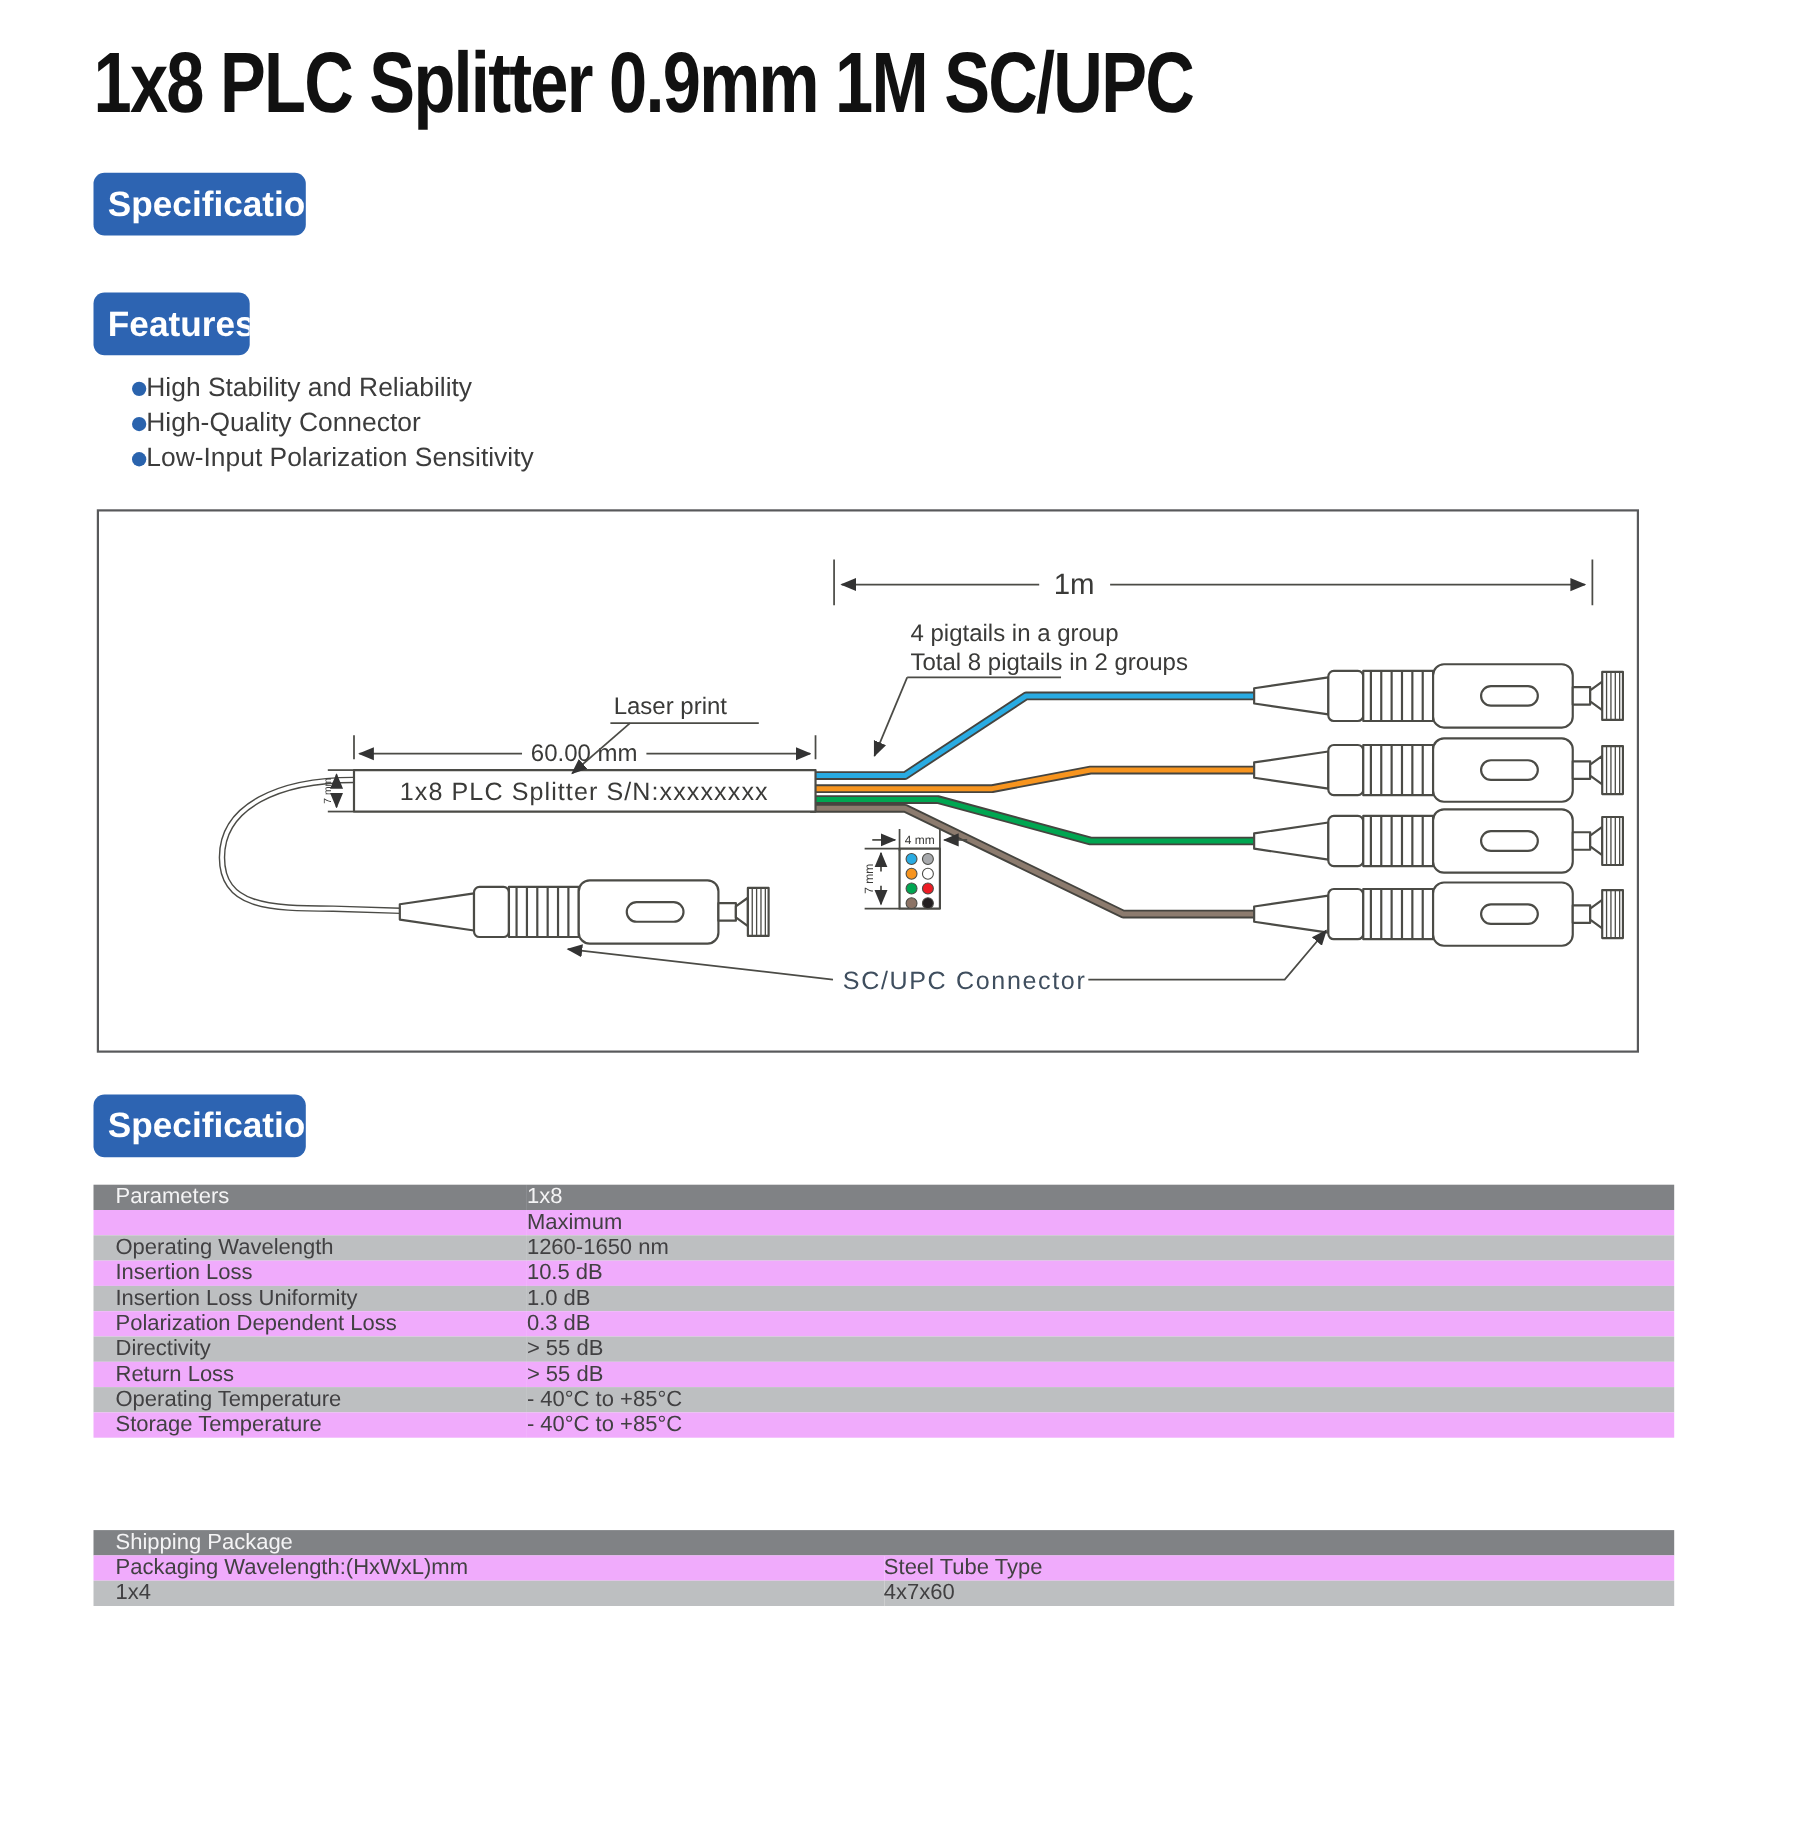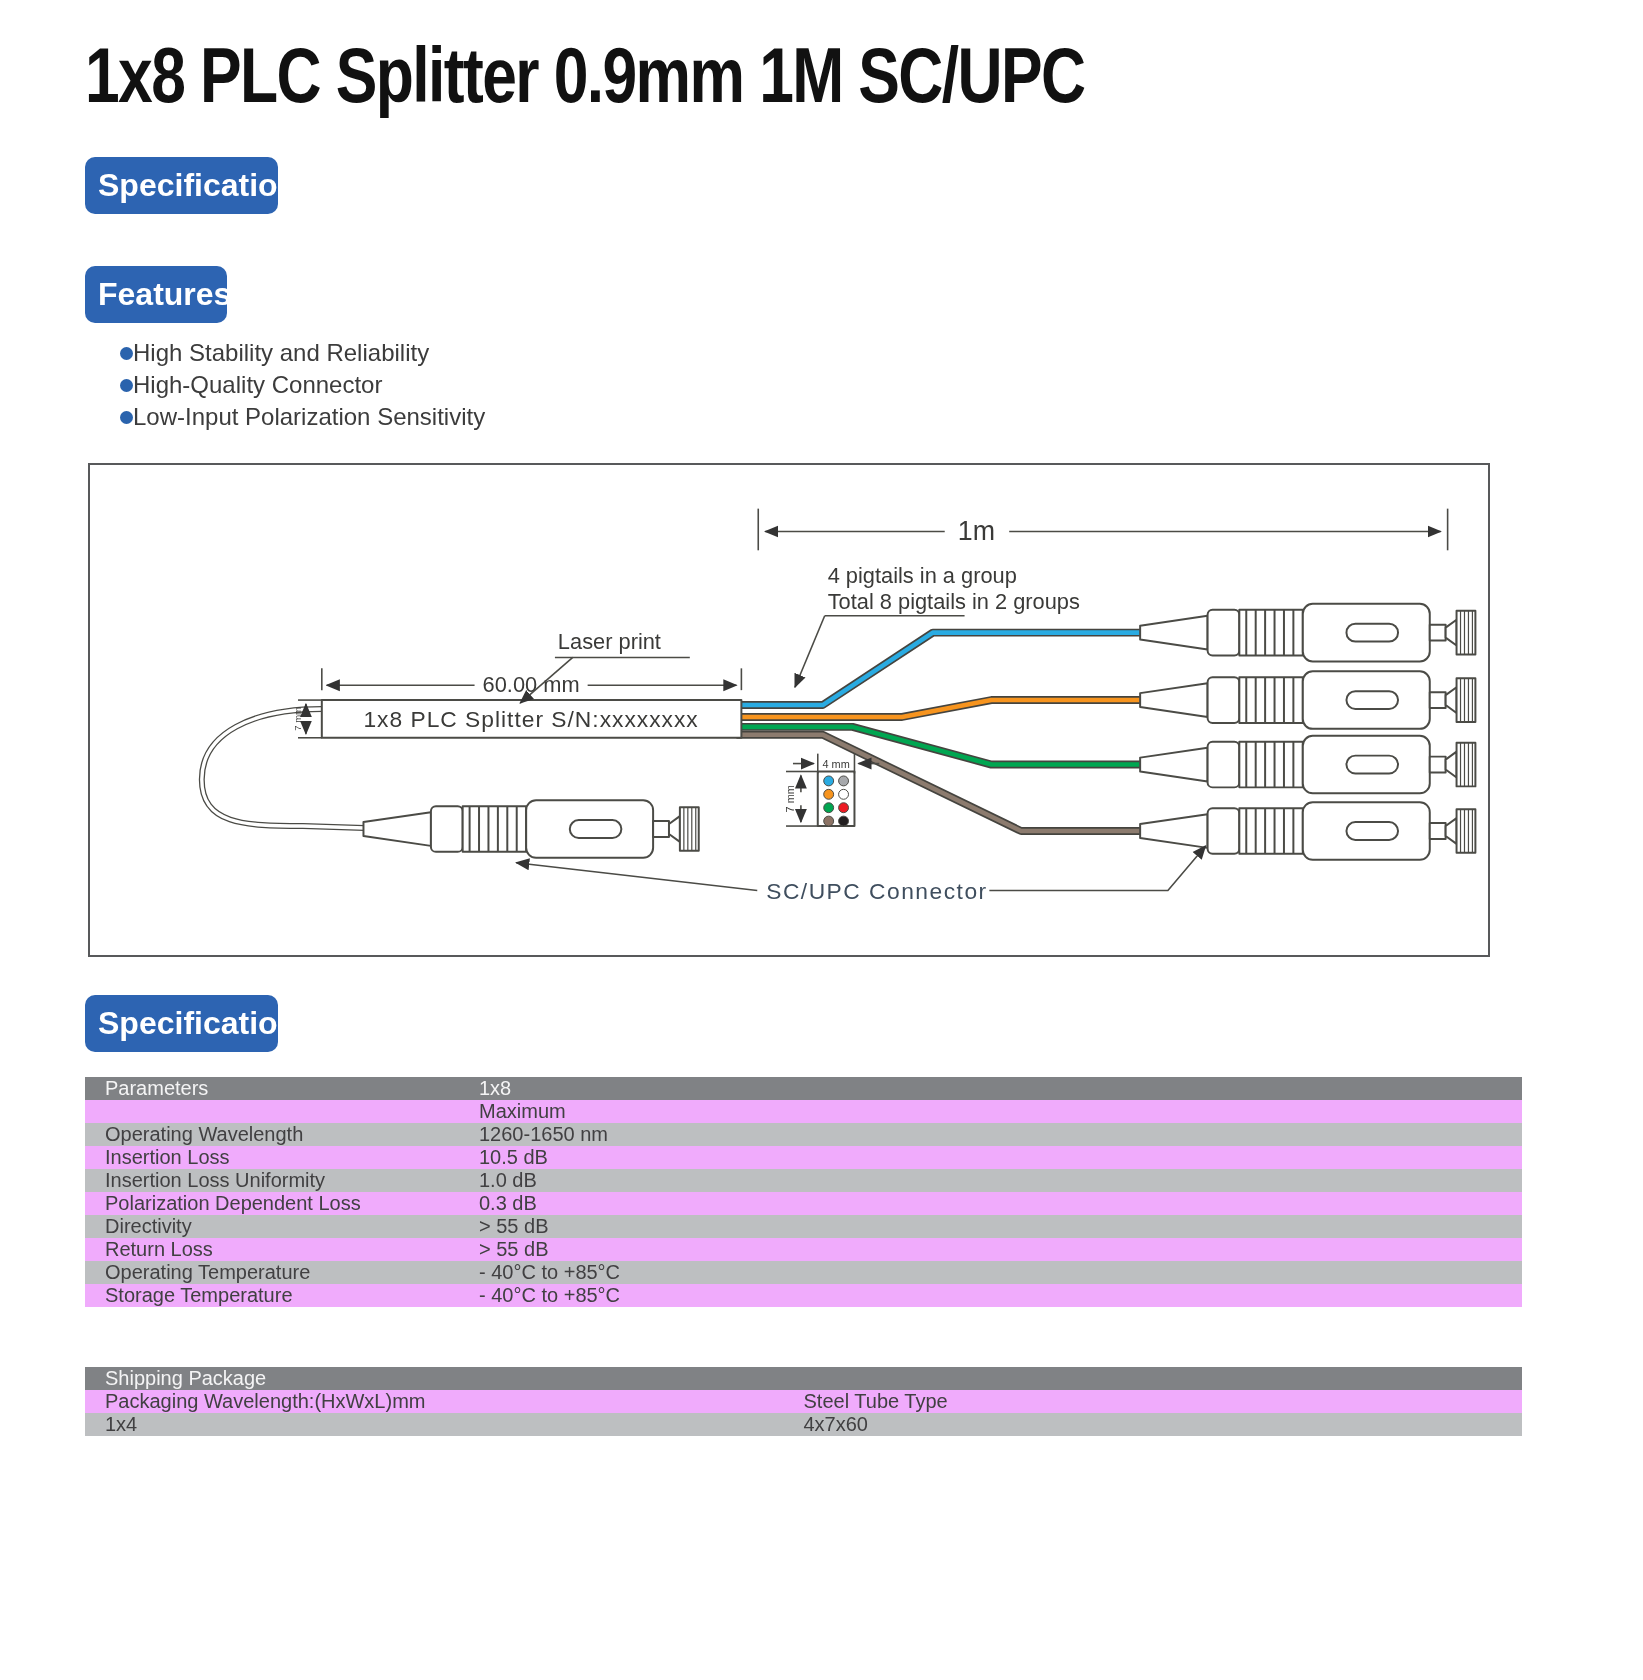--- a/index.html
+++ b/index.html
@@ -31,21 +31,21 @@
   .t-label{font-size:22px;}
   .t-dim-lg{font-size:27px;}
   .t-body{font-size:23px;letter-spacing:1px;}
   .t-tiny{font-size:9.5px;}
   .t-tiny2{font-size:11px;}
   .t-conn{font-size:23px;fill:#3f4e5e;letter-spacing:1.5px;}
   
   table.spec,table.ship{width:1437px;margin-left:85px;border-collapse:collapse;table-layout:fixed;
     font-size:20px;color:#414042;}
   table.spec{margin-top:25px;}
-  table.ship{margin-top:60px;}
+  table.ship{margin-top:84px;}
   table td{height:17px;padding:0;}
   td.pl{padding-left:20px;width:374px;}
   td.val{text-align:left;}
   tr.hdr{background:#808285;color:#f4f4f5;}
   tr.g{background:#bdbfc1;}
   tr.w{background:#f0abfc;}
 </style>
 </head>
 <body>
 

